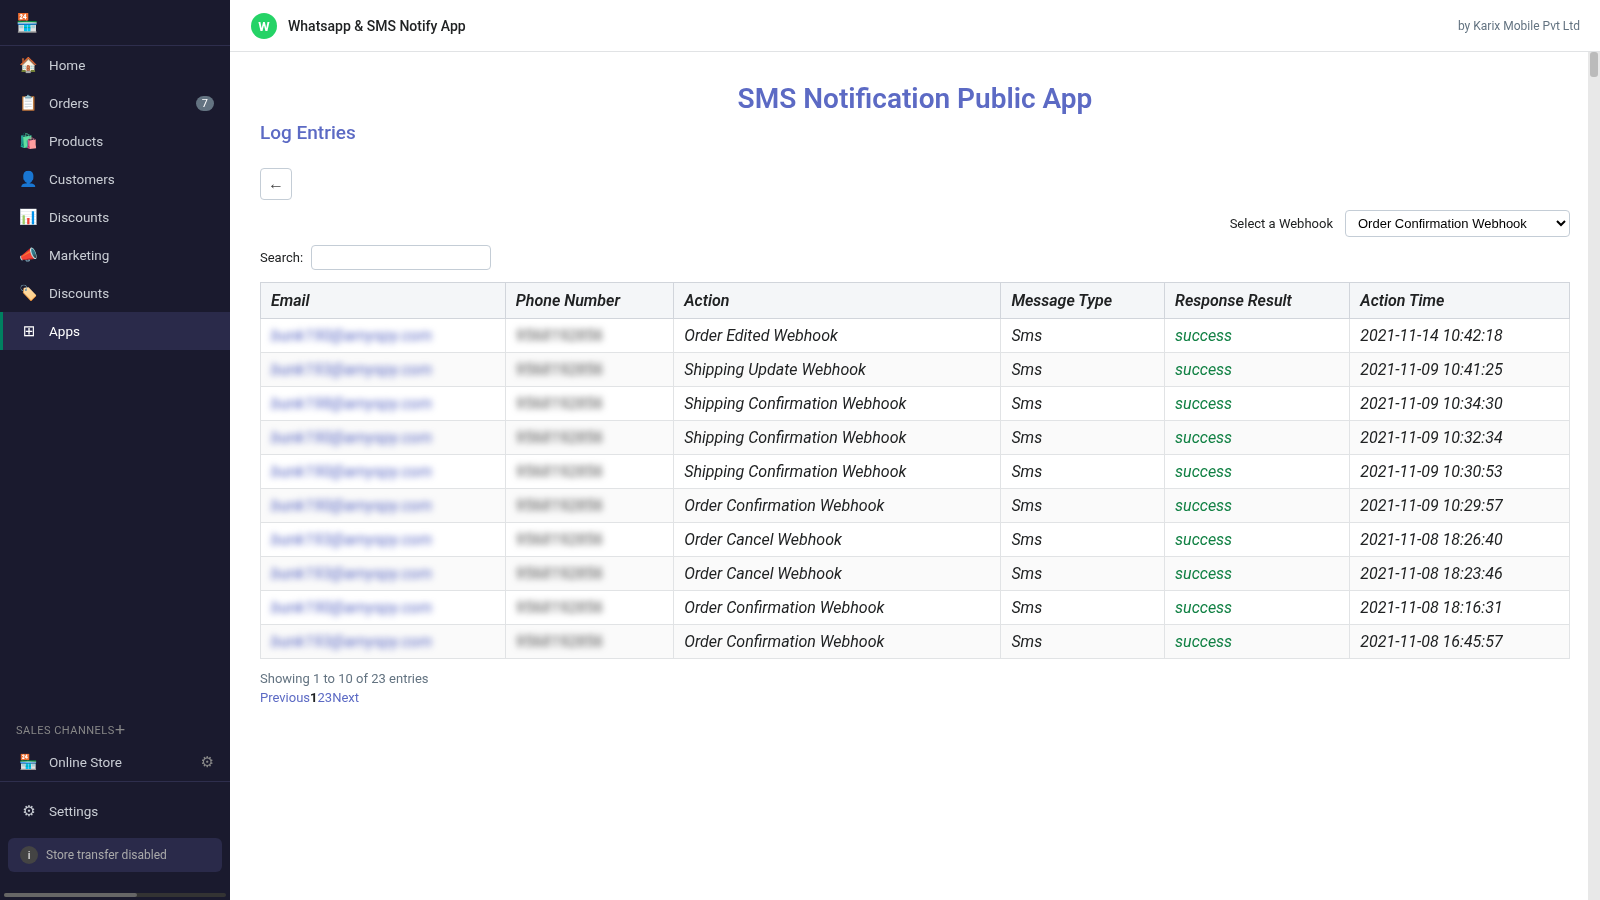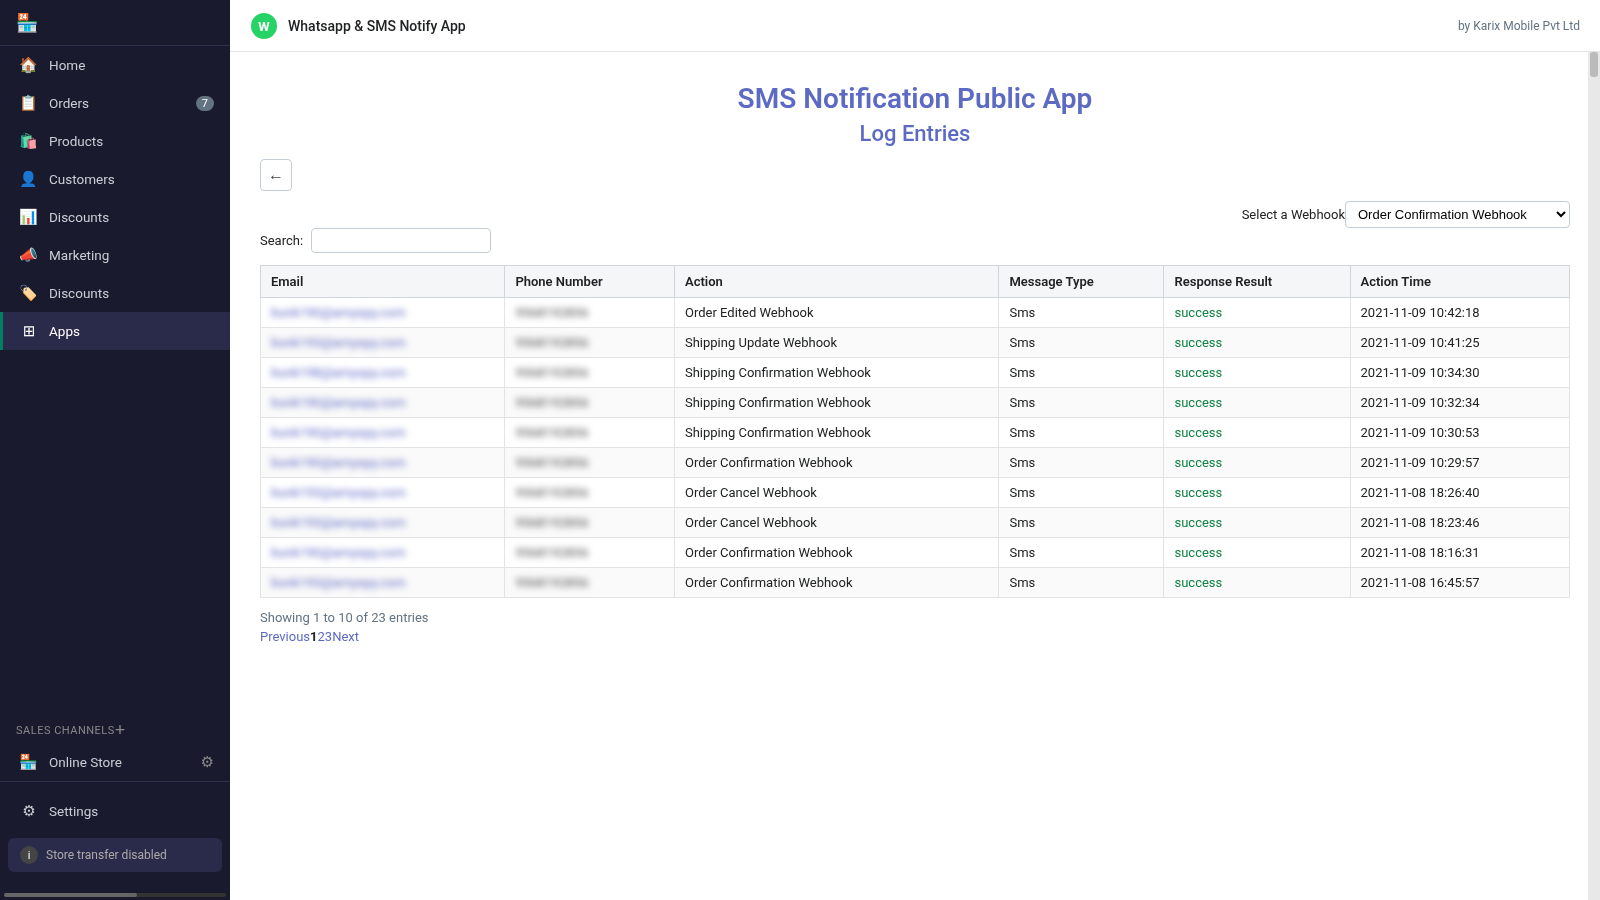--- a/index.html
+++ b/index.html
@@ -168,25 +168,24 @@
 
     .page-main-title {
       text-align: center;
       font-size: 28px;
       font-weight: 600;
       color: #5c6ac4;
       margin-bottom: 6px;
       padding-top: 10px;
     }
     .page-subtitle {
-      text-align: center;
-      font-size: 22px;
+      font-size: 19px;
       font-weight: 500;
       color: #5c6ac4;
-      margin-bottom: 13px;
+      margin-bottom: 24px;
     }
 
     .back-btn {
       display: inline-flex;
       align-items: center;
       justify-content: center;
       width: 32px;
       height: 32px;
       border: 1px solid #c4cdd6;
       border-radius: 4px;
@@ -194,22 +193,22 @@
       cursor: pointer;
       font-size: 16px;
       color: #444;
       margin-bottom: 10px;
     }
 
     .toolbar-row {
       display: flex;
       align-items: center;
       justify-content: flex-end;
-      margin-bottom: 0;
-      gap: 0;
+      margin-bottom: 8px;
+      gap: 12px;
     }
     .webhook-label {
       font-size: 13px;
       color: #202223;
     }
     .webhook-select {
       border: 1px solid #c4cdd6;
       border-radius: 4px;
       padding: 4px 8px;
       font-size: 13px;
@@ -229,21 +228,22 @@
       border-radius: 4px;
       padding: 4px 8px;
       font-size: 13px;
       width: 180px;
     }
 
     
     .log-table {
       width: 100%;
       border-collapse: collapse;
-      font-size: 13px;
+      font-size: 16px;
+      font-style: italic;
     }
     .log-table th {
       background: #f4f6f8;
       border: 1px solid #d1d5db;
       padding: 8px 10px;
       text-align: left;
       font-weight: 600;
       color: #202223;
       white-space: nowrap;
     }
@@ -391,21 +391,21 @@
               <th>Action Time</th>
             </tr>
         </thead>
         <tbody id="table-body">
         <tr>
     <td><span class="email-blurred">bunk190@amyspy.com</span></td>
     <td><span class="phone-blurred">9568192856</span></td>
     <td>Order Edited Webhook</td>
     <td>Sms</td>
     <td><span class="status-success">success</span></td>
-    <td>2021-11-09 10:42:18</td>
+    <td>2021-11-14 10:42:18</td>
   </tr>
             <tr>
     <td><span class="email-blurred">bunk193@amyspy.com</span></td>
     <td><span class="phone-blurred">9568192856</span></td>
     <td>Shipping Update Webhook</td>
     <td>Sms</td>
     <td><span class="status-success">success</span></td>
     <td>2021-11-09 10:41:25</td>
   </tr>
             <tr>

